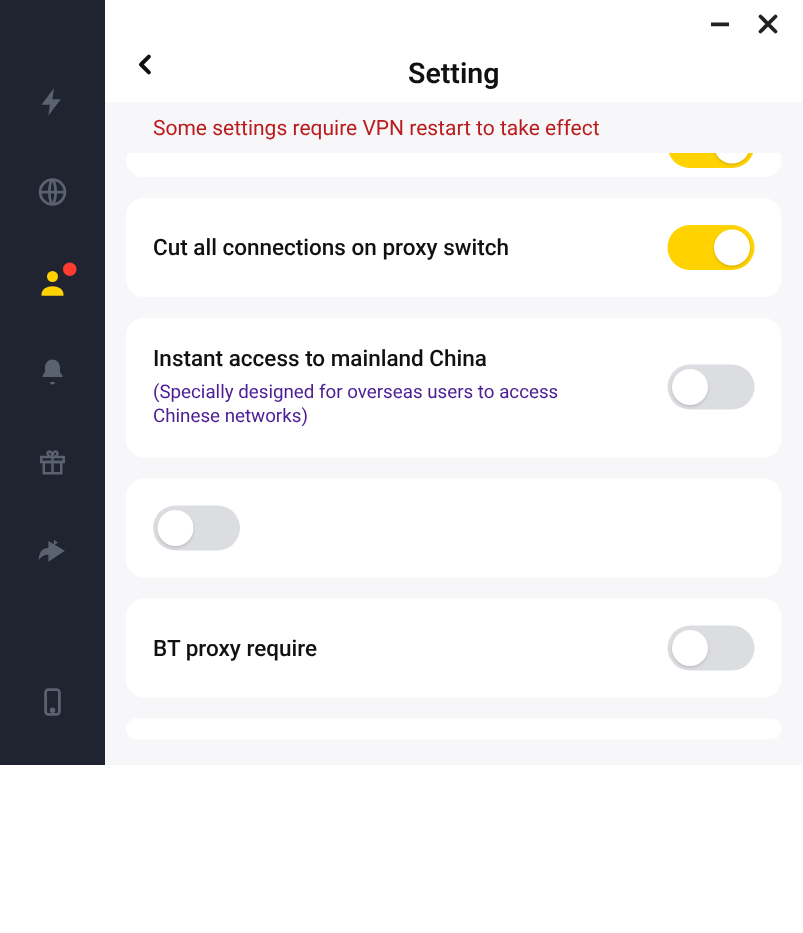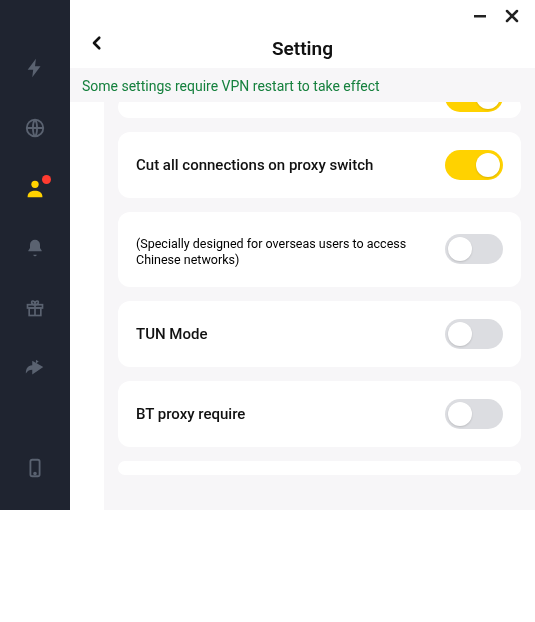--- a/index.html
+++ b/index.html
@@ -14,28 +14,28 @@
 
   .main { flex: 1; display: flex; flex-direction: column; background: #fff; }
   .titlebar { height: 28px; display: flex; justify-content: flex-end; align-items: center; gap: 14px; padding: 4px 14px 0 0; }
   .titlebar .win-btn { width: 18px; height: 18px; display: flex; align-items: center; justify-content: center; color: #222; cursor: pointer; }
   .titlebar .win-btn svg { display: block; }
 
   .header { position: relative; height: 40px; display: flex; align-items: center; justify-content: center; }
   .header .back { position: absolute; left: 18px; top: 6px; cursor: pointer; color: #222; }
   .header .title { font-size: 19px; font-weight: 600; color: #111; }
 
-  .notice { padding: 10px 20px 8px 12px; font-size: 14px; color: #15803d; background: #f7f6f8; }
+  .notice { padding: 10px 20px 8px 32px; font-size: 14px; color: #b91c1c; background: #f7f6f8; }
 
   .list { flex: 1; overflow-y: hidden; background: #f7f6f8; padding: 0 14px; }
   .card { background: #fff; border-radius: 12px; padding: 18px 18px; margin-bottom: 14px; display: flex; align-items: center; justify-content: space-between; gap: 16px; }
   .card.first-overflow { margin-top: -6px; }
   .card .texts { flex: 1; }
   .card .label { font-size: 15px; color: #111; font-weight: 500; }
-  .card .sub { font-size: 12.5px; color: #000000; margin-top: 6px; line-height: 1.3; max-width: 310px; }
+  .card .sub { font-size: 12.5px; color: #4c1d95; margin-top: 6px; line-height: 1.3; max-width: 310px; }
 
   .toggle { width: 58px; height: 30px; border-radius: 15px; position: relative; flex: none; cursor: pointer; }
   .toggle .knob { position: absolute; top: 3px; width: 24px; height: 24px; border-radius: 50%; background: #fff; box-shadow: 0 1px 2px rgba(0,0,0,0.15); }
   .toggle.off { background: #dcdde1; }
   .toggle.off .knob { left: 3px; }
   .toggle.on { background: #ffd200; }
   .toggle.on .knob { right: 3px; }
 
   .toggle.peek { height: 15px; border-radius: 0 0 15px 15px; overflow: hidden; }
   .toggle.peek .knob { top: auto; bottom: 3px; width: 24px; height: 24px; }
@@ -131,52 +131,50 @@
           <svg width="18" height="18" viewBox="0 0 24 24" fill="none" stroke="#111" stroke-width="3.5" stroke-linecap="round" stroke-linejoin="round">
               <path d="M15 5l-7 7 7 7"></path>
             </svg>
         </span>
       </div>
       <div class="title">Setting</div>
     </div>
 
     <div class="notice">Some settings require VPN restart to take effect</div>
 
-    <div class="list" style="position:relative;margin-left:34px;">
+    <div class="list" style="position:relative;">
 
       <div class="card first-overflow" style="height:22px; padding:0 18px 6px 18px; align-items:flex-end;">
         <div class="texts"></div>
         <div class="toggle on peek">
           <div class="knob"></div>
         </div>
       </div>
 
       <div class="card">
         <div class="texts">
           <div class="label">Cut all connections on proxy switch</div>
         </div>
         <div class="toggle on">
           <div class="knob"></div>
         </div>
       </div>
 
 
       <div class="card">
         <div class="texts">
+          <div class="label">Instant access to mainland China</div>
           <div class="sub">(Specially designed for overseas users to access Chinese networks)</div>
         </div>
         <div class="toggle off">
           <div class="knob"></div>
         </div>
       </div>
 
       <div class="card">
-        <div class="texts">
-          <div class="label">TUN Mode</div>
-        </div>
         <div class="toggle off">
           <div class="knob"></div>
         </div>
       </div>
 
       <div class="card">
         <div class="texts">
           <div class="label">BT proxy require</div>
         </div>
         <div class="toggle off">

